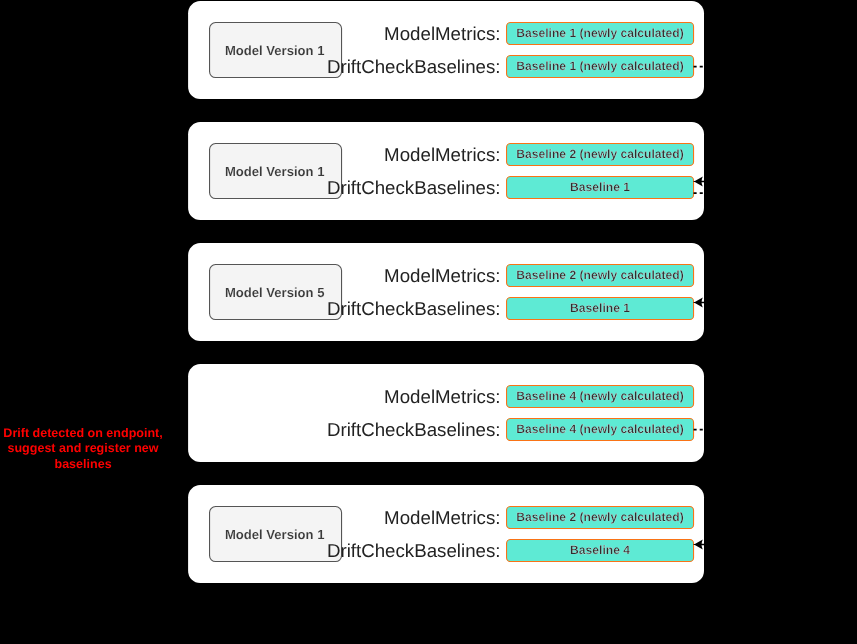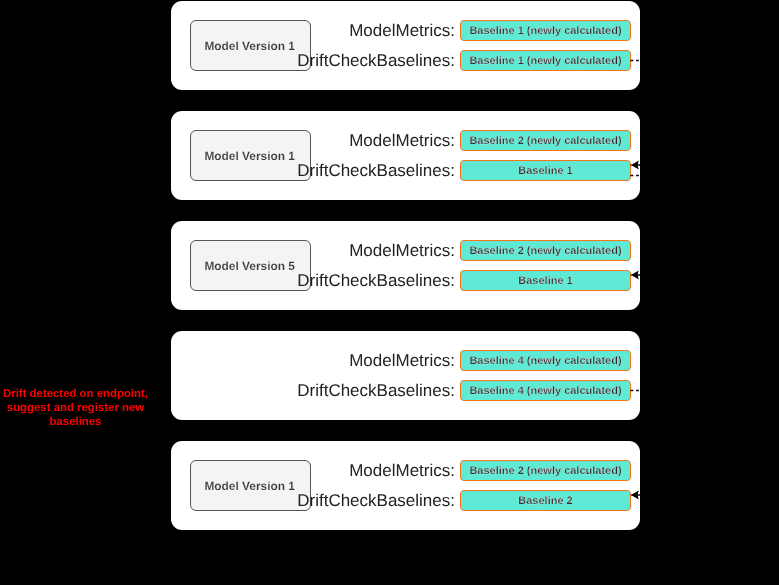--- a/index.html
+++ b/index.html
@@ -90,21 +90,21 @@
           <line x1="459.5" y1="59.5" x2="469" y2="59.5" stroke="#000000" stroke-width="1.5" stroke-dasharray="2.8 2.8"></line>
         </svg>
   </div>
       <div class="card" style="top: 441px;">
     <div class="mv">
       <span class="mvt">Model Version 1</span>
     </div>
     <div class="lbl a">ModelMetrics:</div>
     <div class="lbl b">DriftCheckBaselines:</div>
     <div class="val a">Baseline 2 (newly calculated)</div>
-    <div class="val b">Baseline 2</div>
+    <div class="val b">Baseline 4</div>
     <svg class="conn">
           <line x1="459.5" y1="54" x2="462" y2="54" stroke="#000000" stroke-width="0.8"></line>
           <line x1="465" y1="54" x2="469" y2="54" stroke="#000000" stroke-width="1.4"></line>
           <path d="M459.9 54 L467.9 49.4 Q465.7 54 467.9 58.6 Z" fill="#000000"></path>
         </svg>
   </div>
     </div>
 </div>
 
 </body></html>

